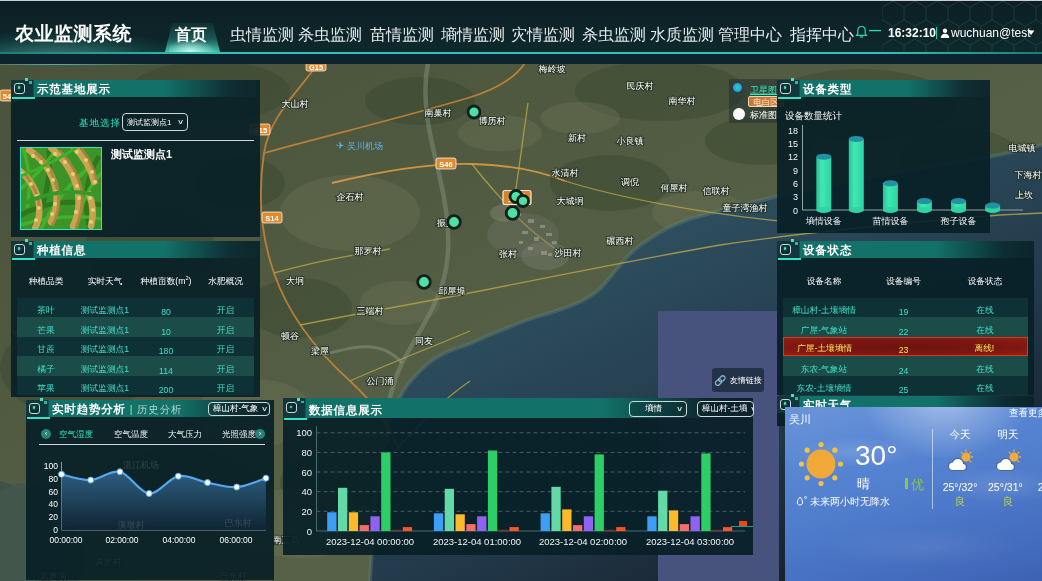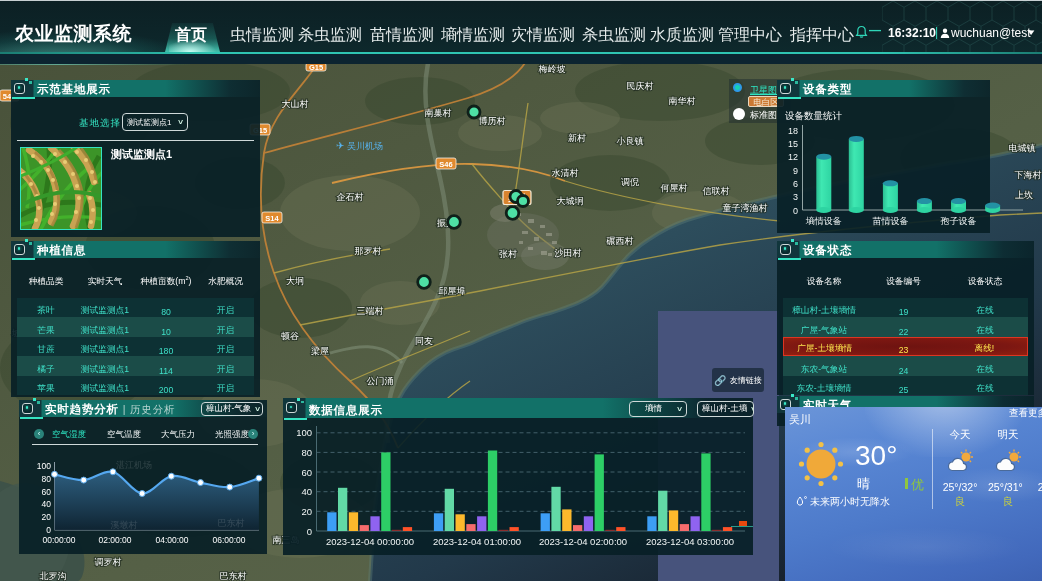--- a/index.html
+++ b/index.html
@@ -364,21 +364,21 @@
         <div class="c" style="width:57px;">开启</div>
       </div>
     <div class="trow odd" style="top:134.9px;">
         <div class="c" style="width:58px;">苹果</div>
         <div class="c" style="width:60px;">测试监测点1</div>
         <div class="c" style="width:62px;">200</div>
         <div class="c" style="width:57px;">开启</div>
       </div>
   </div>
 
-  <div class="panel" id="p3" style="left:19px;top:400px;width:248px;height:154px;padding-left:43px;">
+  <div class="panel" id="p3" style="left:26px;top:400px;width:248px;height:180px;padding-left:43px;">
     <div class="phead">
         <div class="tt">实时趋势分析 <span style="font-weight:normal;color:#b8d4d0;font-size:10.5px;">| 历史分析</span></div>
       </div>
     <div class="picon">
         <div class="sq1"></div>
         <div class="sq2"></div>
       </div>
     <div class="puline"></div>
     <div class="dd" style="left:182px;top:2px;width:62px;height:14px;">樟山村-气象<span class="cv">∨</span></div>
     <div id="tabs" class="abs" style="left:0;top:24px;width:248px;height:22px;">

